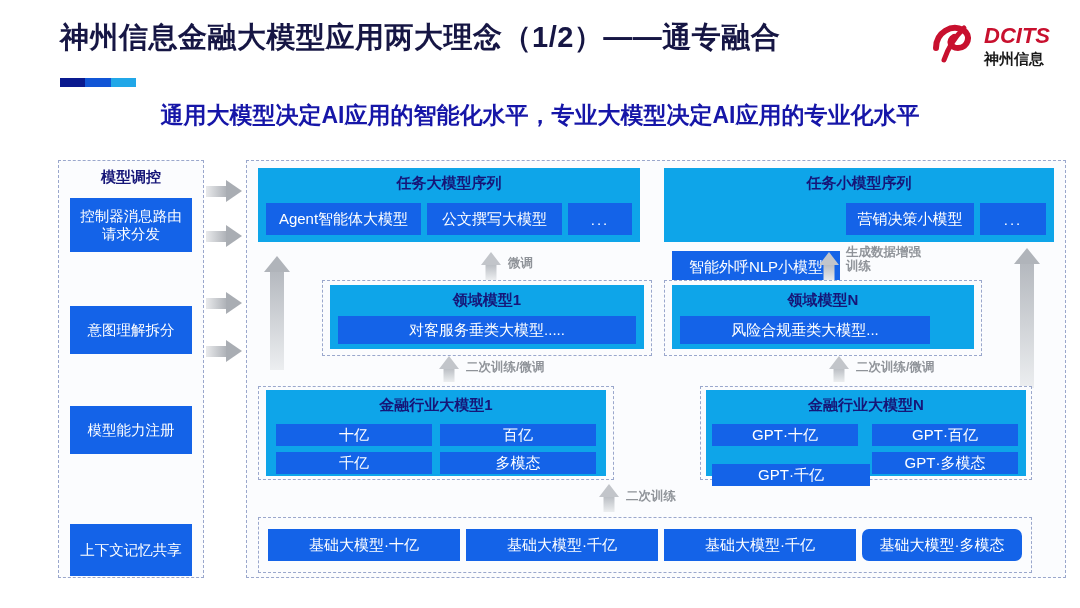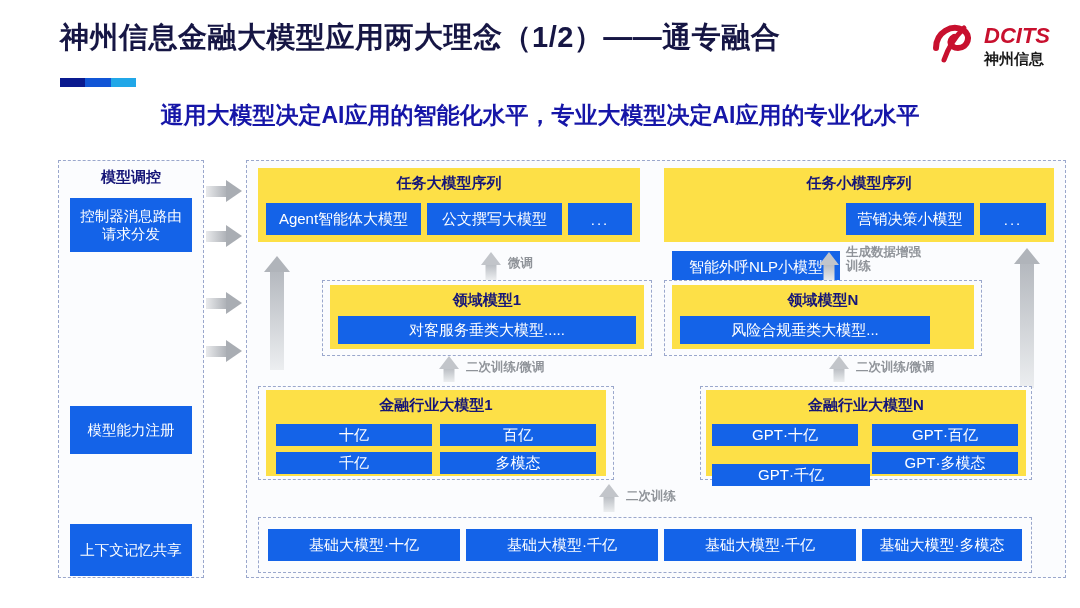--- a/index.html
+++ b/index.html
@@ -72,21 +72,21 @@
     border-left:13px solid transparent;border-right:13px solid transparent;
     border-bottom:16px solid #b0b4ba;}
   .arrow-u.slim .stem{width:11px;}
   .arrow-u.slim .head{border-left:10px solid transparent;border-right:10px solid transparent;border-bottom:13px solid #c2c5ca;}
 
   .arr-label{position:absolute;font-size:12.5px;font-weight:bold;color:#8f9399;
     line-height:1.15;white-space:nowrap;}
   .arr-label.two{white-space:normal;text-align:left;width:86px;}
 
   
-  .panel{position:absolute;background:#fde047;box-sizing:border-box;}
+  .panel{position:absolute;background:#0ea5e9;box-sizing:border-box;}
   .panel-title{
     text-align:center;font-size:15px;font-weight:bold;color:#161678;
     padding-top:6px;
   }
   .blue{
     background:#1463e8;color:#ffffff;
     display:flex;align-items:center;justify-content:center;
     font-size:15px;box-sizing:border-box;text-align:center;
     padding:0 4px;white-space:nowrap;
   }
@@ -111,20 +111,21 @@
 </div>
 
 <div class="subtitle">通用大模型决定AI应用的智能化水平，专业大模型决定AI应用的专业化水平</div>
 
 <div class="canvas">
 
   <div class="dotted ctrl-col"></div>
   <div class="ctrl-title">模型调控</div>
 
   <div class="ctrl-box" style="top:198px;height:54px;">控制器消息路由请求分发</div>
+  <div class="ctrl-box" style="top:306px;height:48px;">意图理解拆分</div>
   <div class="ctrl-box" style="top:406px;height:48px;">模型能力注册</div>
   <div class="ctrl-box" style="top:524px;height:52px;">上下文记忆共享</div>
 
   <div class="arrow-r" style="left:206px;top:180px;">
     <div class="stem"></div>
       <div class="head"></div>
     </div>
   <div class="arrow-r" style="left:206px;top:225px;">
     <div class="stem"></div>
       <div class="head"></div>
@@ -220,15 +221,15 @@
   <div class="arrow-u slim" style="left:596px;top:484px;width:26px;height:28px;">
     <div class="stem" style="top:11px;bottom:0;"></div>
       <div class="head"></div>
     </div>
   <div class="arr-label" style="left:626px;top:489px;">二次训练</div>
 
   <div class="dotted" style="left:258px;top:517px;width:774px;height:56px;"></div>
   <div class="blue" style="position:absolute;left:268px;top:529px;width:192px;height:32px;">基础大模型·十亿</div>
   <div class="blue" style="position:absolute;left:466px;top:529px;width:192px;height:32px;">基础大模型·千亿</div>
   <div class="blue" style="position:absolute;left:664px;top:529px;width:192px;height:32px;">基础大模型·千亿</div>
-  <div class="blue" style="position:absolute;left:862px;top:529px;width:160px;height:32px;">基础大模型·多模态</div>
+  <div class="blue" style="position:absolute;left:862px;top:529px;width:160px;height:32px;border-radius:7px;">基础大模型·多模态</div>
 
 </div>
 
 </body></html>

